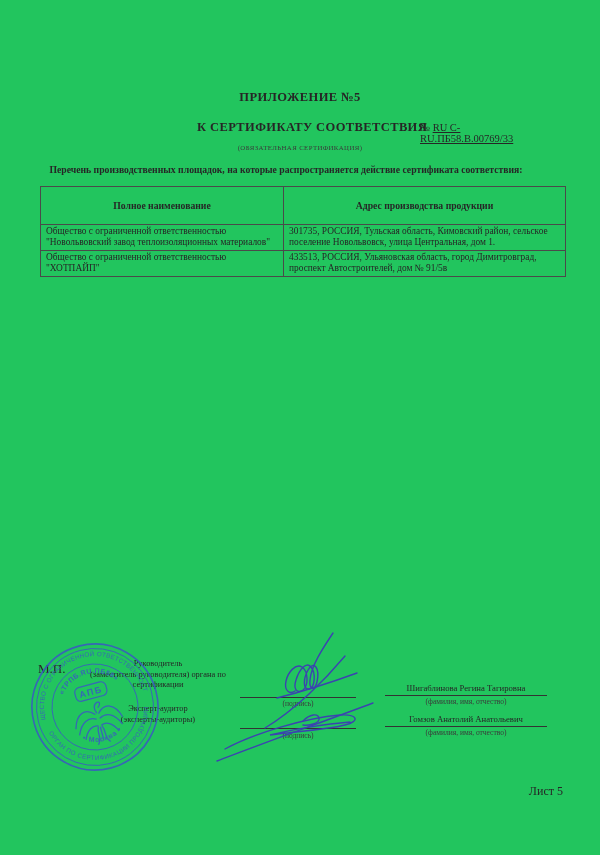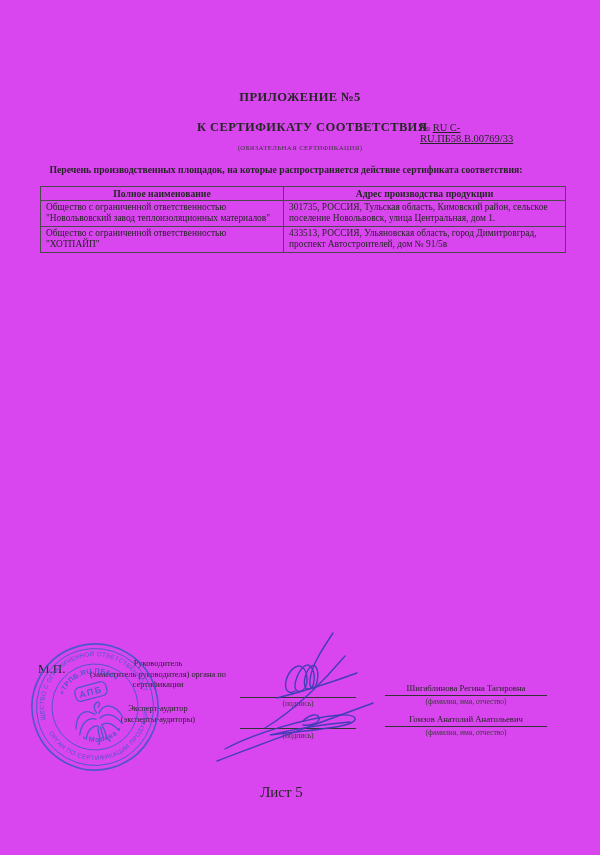--- a/index.html
+++ b/index.html
@@ -1,43 +1,43 @@
 <!DOCTYPE html>
 <html><head>
 <meta charset="utf-8">
 <style>
   html,body{margin:0;padding:0;background:#ffffff;}
   .page{
-    position:relative;width:600px;height:855px;background:#d946ef;overflow:hidden;
+    position:relative;width:600px;height:855px;background:#22c55e;overflow:hidden;
     font-family:"Liberation Serif","DejaVu Serif",serif;color:#262626;
   }
   .abs{position:absolute;}
   .center{text-align:center;}
   .appendix-title{top:90px;left:0;width:600px;font-size:12.5px;font-weight:bold;letter-spacing:.4px;}
   .cert-line{top:119px;left:0;width:546px;height:18px;}
   .cert-subtitle{position:absolute;left:197px;top:1px;font-size:12.5px;font-weight:bold;letter-spacing:.4px;}
   .cert-number-wrap{position:absolute;left:420px;top:3px;font-size:10.5px;}
   .cert-number{text-decoration:underline;}
   .cert-type{top:144px;left:0;width:600px;font-size:6.8px;letter-spacing:.4px;color:#3a3a3a;}
   .intro{top:164px;left:0;width:572px;font-size:9.7px;font-weight:bold;}
   .sites-table{left:40px;top:186px;width:525px;border-collapse:collapse;table-layout:fixed;}
   .sites-table th,.sites-table td{border:1px solid #4a4a4a;font-weight:normal;}
-  .sites-table th{font-size:9.7px;font-weight:bold;padding:1px 2px;text-align:center;}
+  .sites-table th{font-size:9.7px;font-weight:bold;padding:13px 2px;text-align:center;}
   .sites-table td{font-size:9.4px;line-height:11px;padding:1px 5px 2px 5px;vertical-align:top;}
   .col-name{width:243px;}
   .col-addr{width:282px;}
   .mp-label{left:38px;top:661px;font-size:13px;}
   .roles-head{left:75px;top:659px;width:166px;font-size:8.4px;line-height:10.6px;}
   .roles-expert{left:75px;top:704px;width:166px;font-size:8.4px;line-height:10.6px;}
   .sig-line{left:240px;width:116px;border-top:1px solid #333;height:0;}
   .sig-caption{left:240px;width:116px;font-size:7.5px;color:#3a3a3a;text-align:center;}
   .name-block{left:385px;width:162px;text-align:center;}
   .name-text{font-size:8.7px;padding-bottom:2px;border-bottom:1px solid #333;}
   .name-caption{font-size:7.5px;color:#3a3a3a;padding-top:1px;}
-  .sheet-label{top:784px;left:0;width:563px;text-align:center;font-size:15px;}
+  .sheet-label{top:784px;left:0;width:563px;text-align:right;font-size:12px;}
   .stamp-svg{left:27px;top:639px;z-index:3;}
   .ink-svg{left:215px;top:618px;z-index:4;}
 </style>
 </head>
 <body>
 
 <div class="page">
 
   <div class="abs appendix-title center">ПРИЛОЖЕНИЕ №5</div>
 

